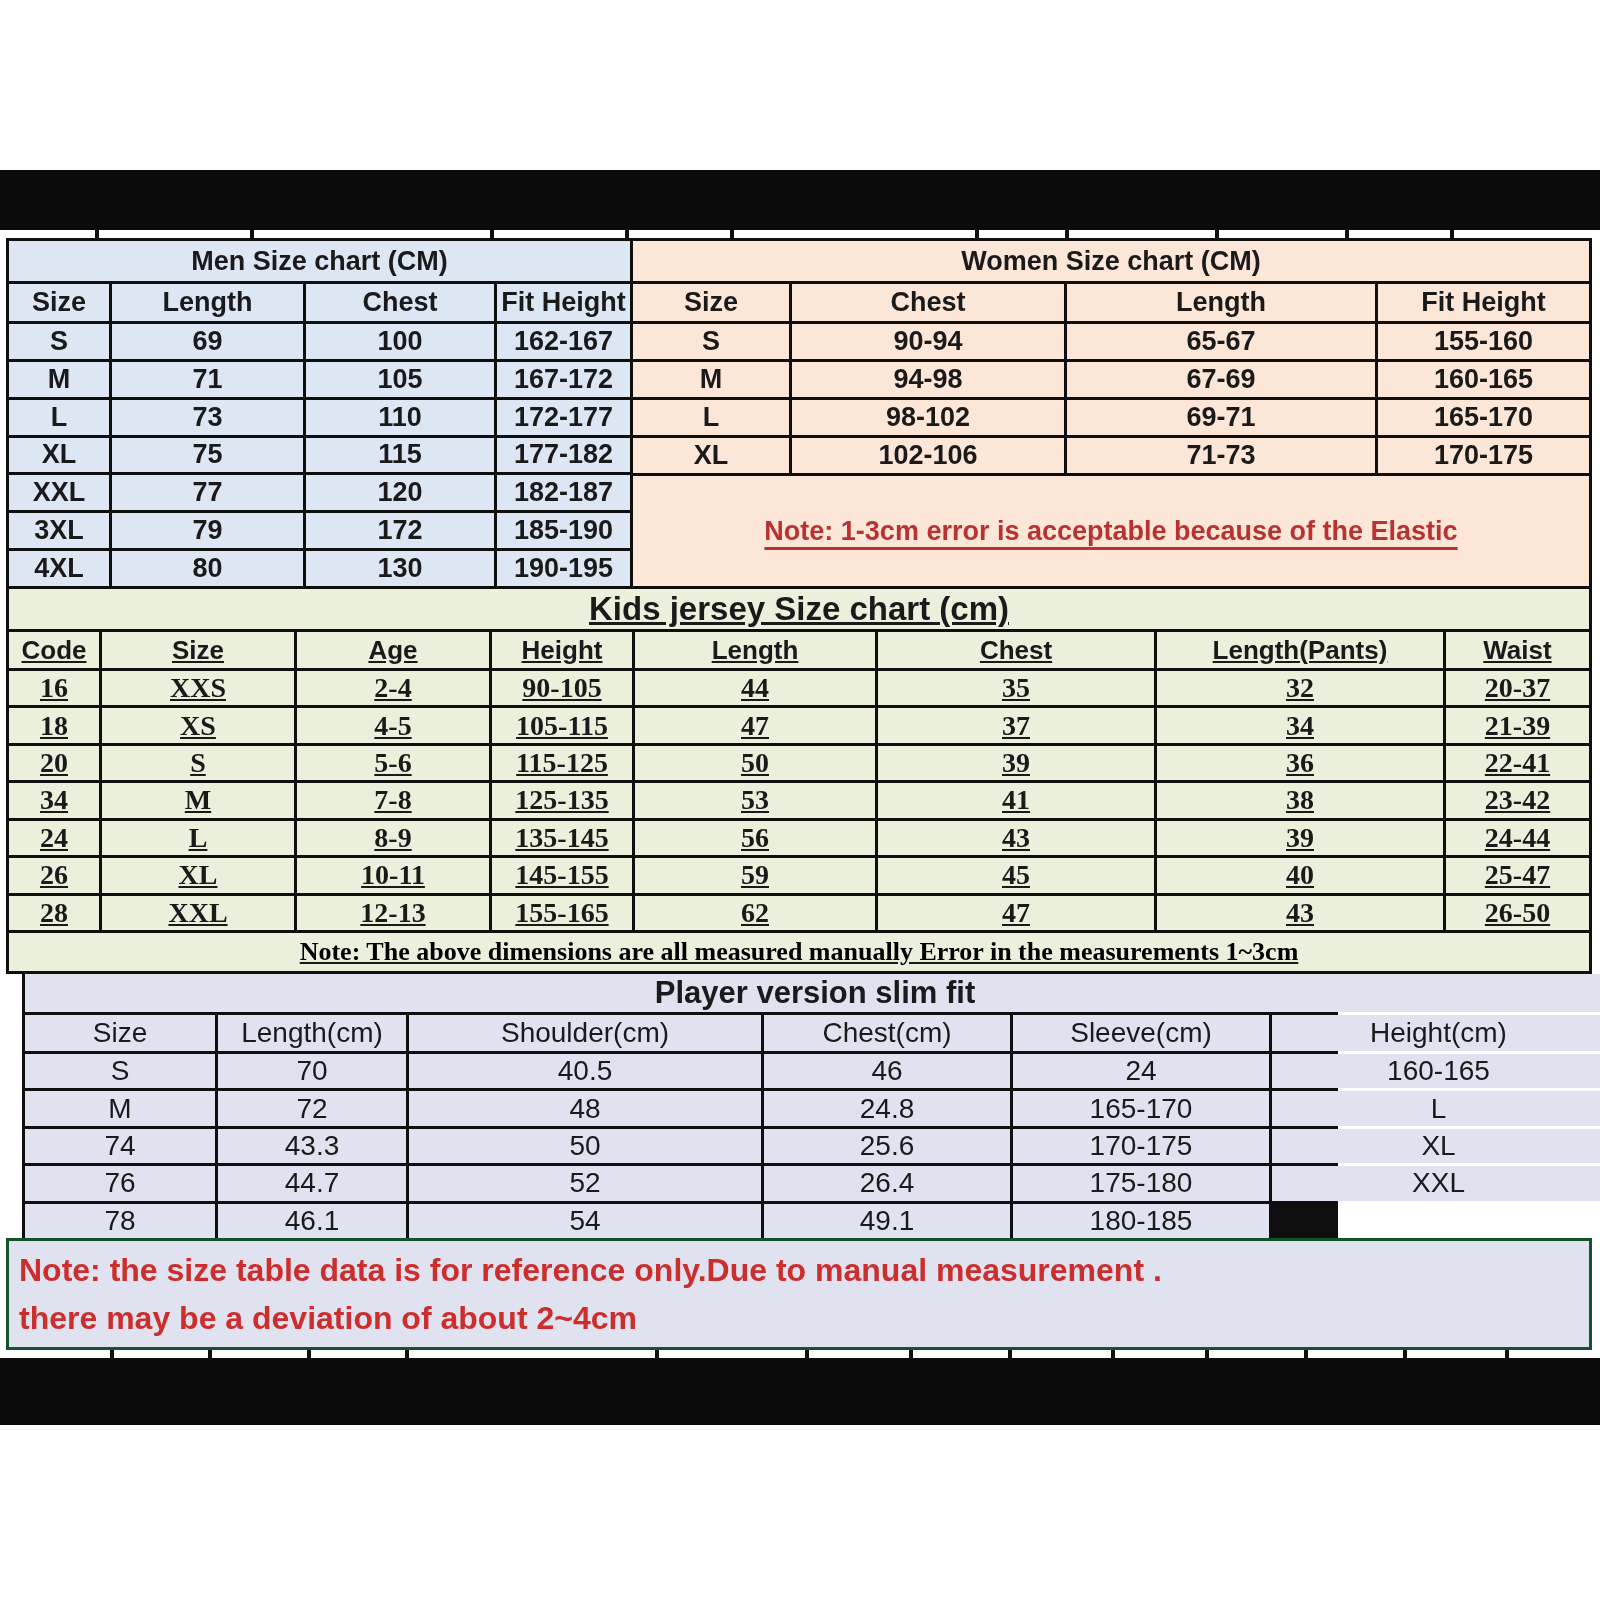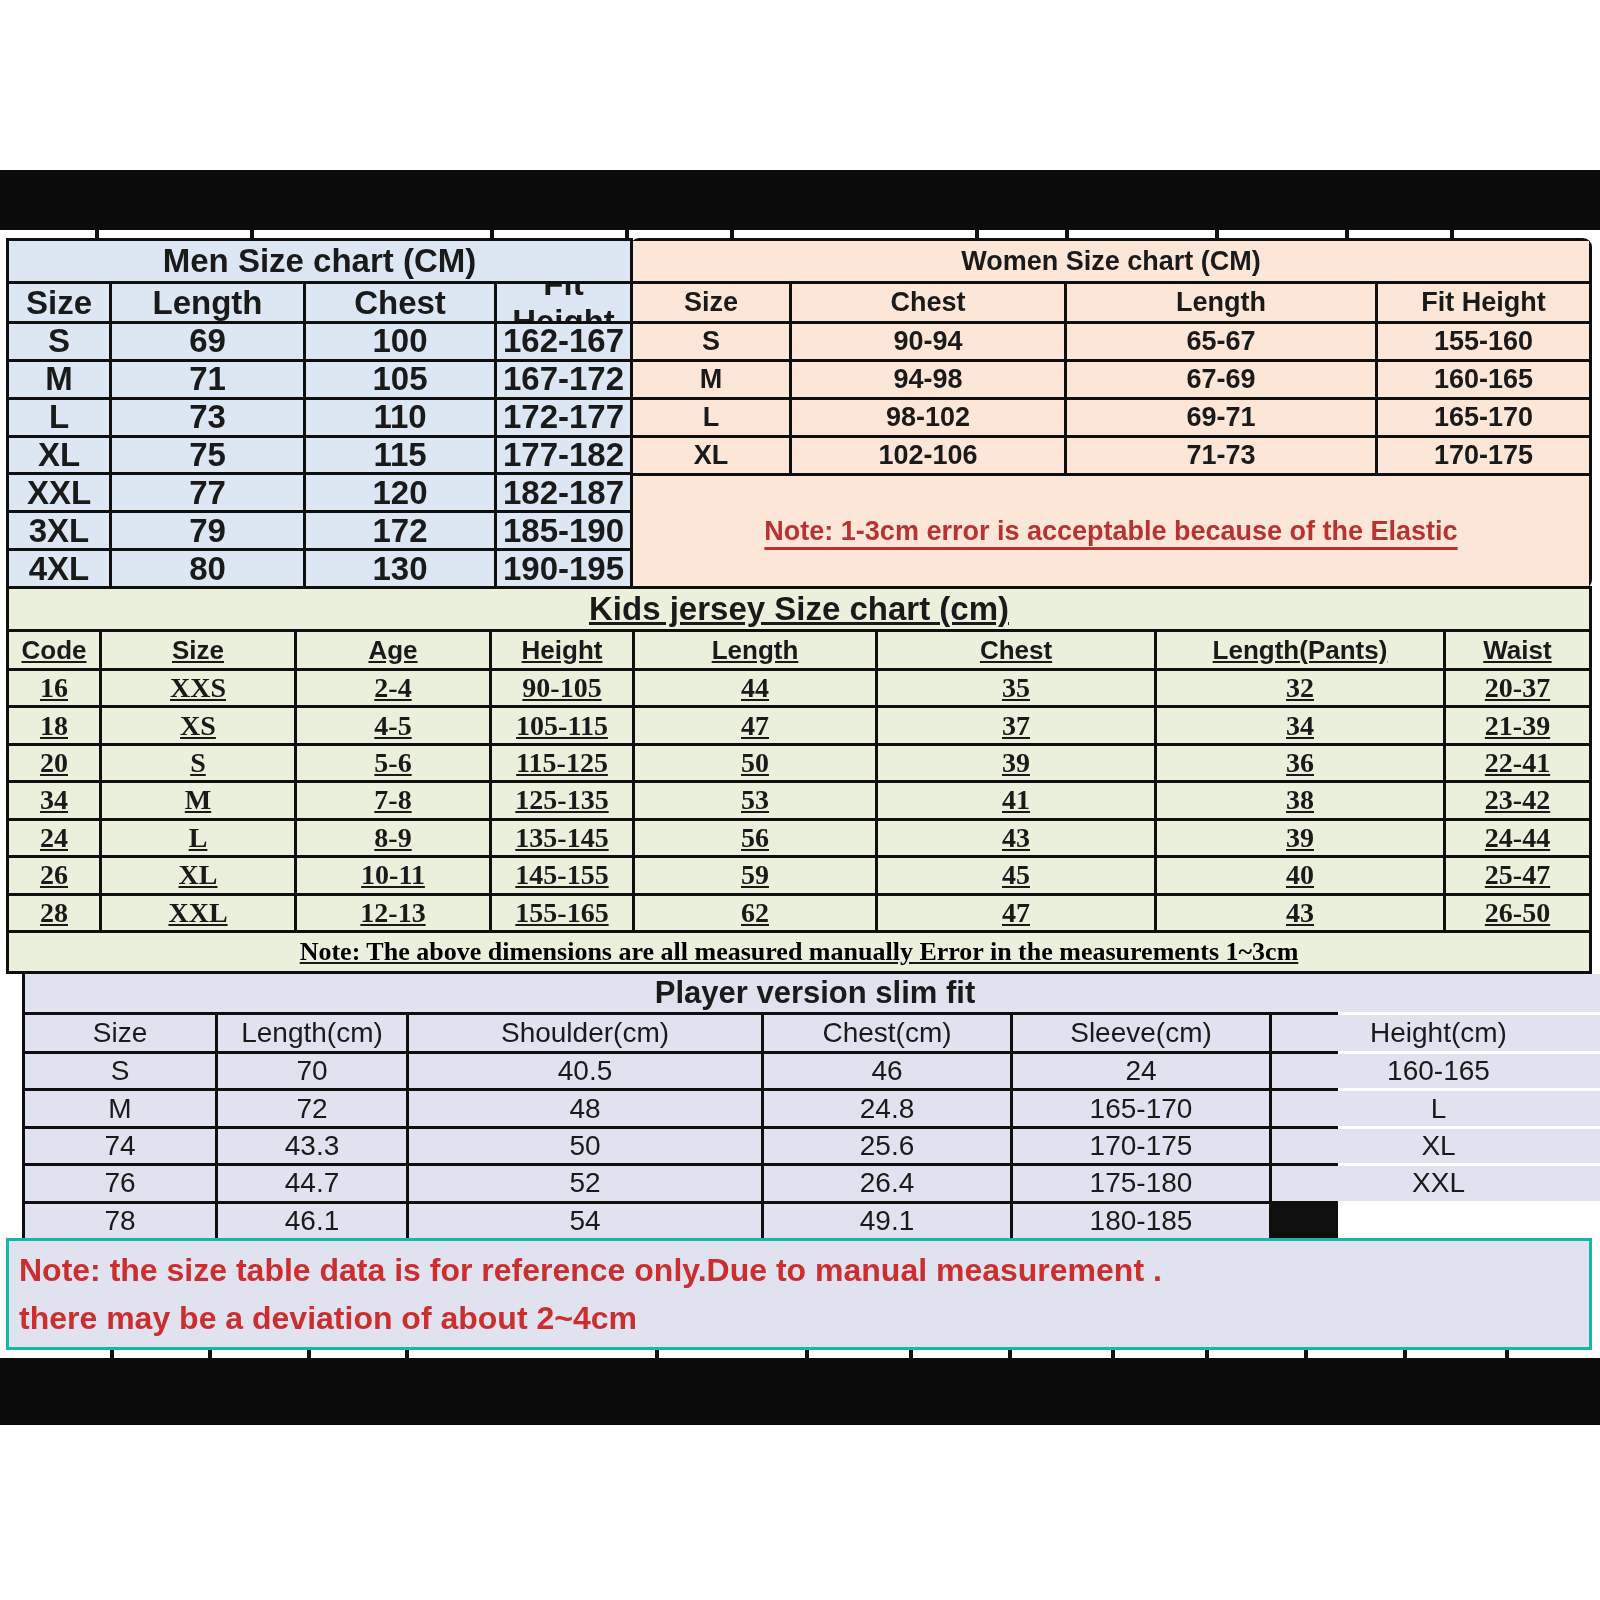--- a/index.html
+++ b/index.html
@@ -20,25 +20,25 @@
   .gridtable{
     position:absolute;display:grid;gap:3px;padding:3px;
     background:#0f0f0f;box-sizing:border-box;
   }
   .cell{display:flex;align-items:center;justify-content:center;text-align:center;overflow:hidden;}
   .cell.title{grid-column:1/-1;font-weight:bold;font-size:34px;}
 
   .men{left:0;top:0;width:627px;height:351px;
     grid-template-columns:100px 191px 188px 133px;
     grid-template-rows:40px 37px repeat(7,1fr);}
-  .men .cell{background:#dce7f3;font-weight:bold;font-size:33px;}
+  .men .cell{background:#dce7f3;font-weight:bold;font-size:27px;}
 
   .women{left:624px;top:0;width:962px;height:351px;
     grid-template-columns:156px 272px 308px 211px;
-    grid-template-rows:40px 37px repeat(4,35px) 1fr;border-radius:9px;}
+    grid-template-rows:40px 37px repeat(4,35px) 1fr;}
   .women .cell{background:#fce6d8;font-weight:bold;font-size:27px;}
   .women-note{grid-row:7;grid-column:1/-1;font-size:29px;color:#b83232;
     text-decoration:underline;text-decoration-thickness:3px;text-underline-offset:7px;}
 
   .kids{left:0;top:348px;width:1586px;height:388px;
     grid-template-columns:90px 192px 192px 140px 240px 276px 286px 143px;
     grid-template-rows:40px 36px repeat(7,1fr) 38px;text-decoration:underline;}
   .kids .cell{background:#eaf0dc;font-weight:bold;font-size:26px;}
   .kids .cell.title{font-size:33px;}
   .kids .td{font-family:"Liberation Serif","DejaVu Serif",serif;font-size:28px;}
@@ -47,21 +47,21 @@
     font-size:27px;color:#000000;}
 
   .player{left:16px;top:733px;width:1316px;height:270px;
     grid-template-columns:190px 188px 352px 246px 256px 333px;
     grid-template-rows:38px 36px repeat(5,1fr);}
   .player .cell{background:#e0e3ef;font-weight:normal;font-size:28px;}
   .player .cell.title{font-weight:bold;font-size:31px;}
 
   .footer-note{
     position:absolute;left:0;top:1000px;width:1586px;height:112px;
-    background:#e0e3ef;border:3px solid #14b8a6;box-sizing:border-box;
+    background:#e0e3ef;border:3px solid #14532d;box-sizing:border-box;
     display:flex;flex-direction:column;justify-content:center;
     padding-left:10px;font-weight:bold;font-size:32px;color:#cc2e2e;line-height:1.5;
   }
 </style>
 </head>
 <body>
 
 <div class="bar top"></div>
 <div class="tickstrip top">
     <div class="tick" style="left: 95px;"></div>

